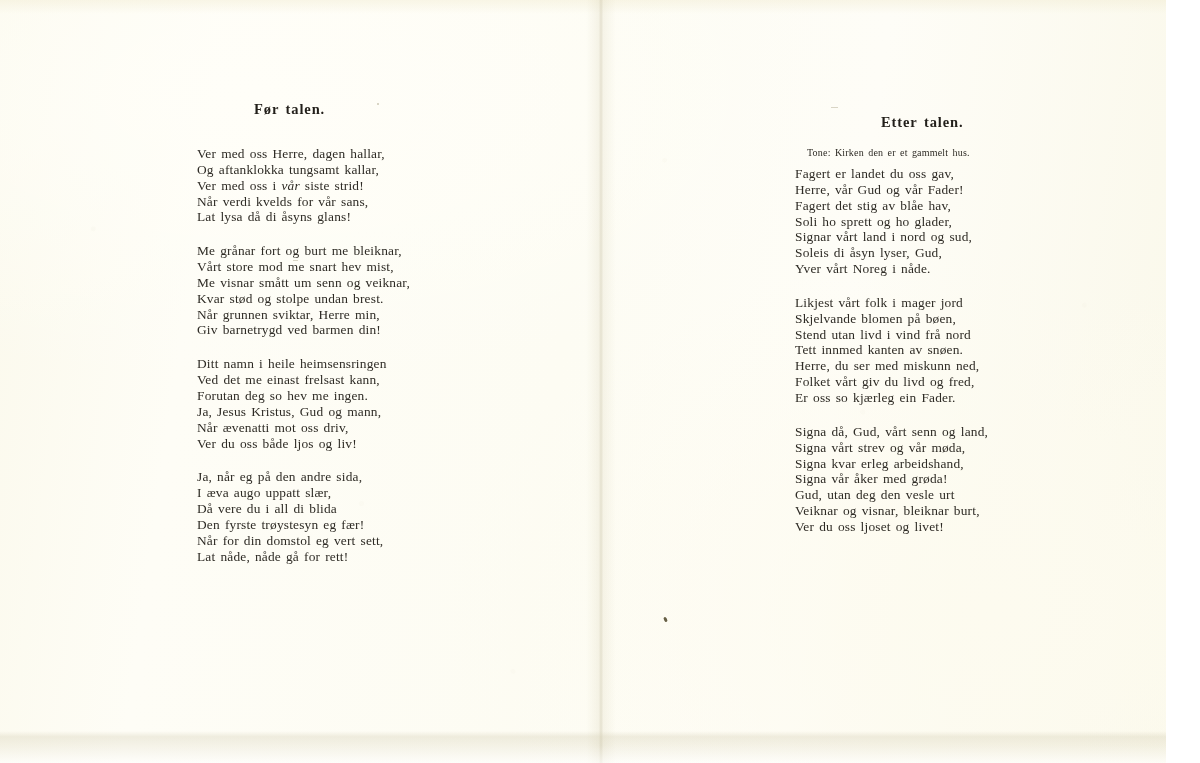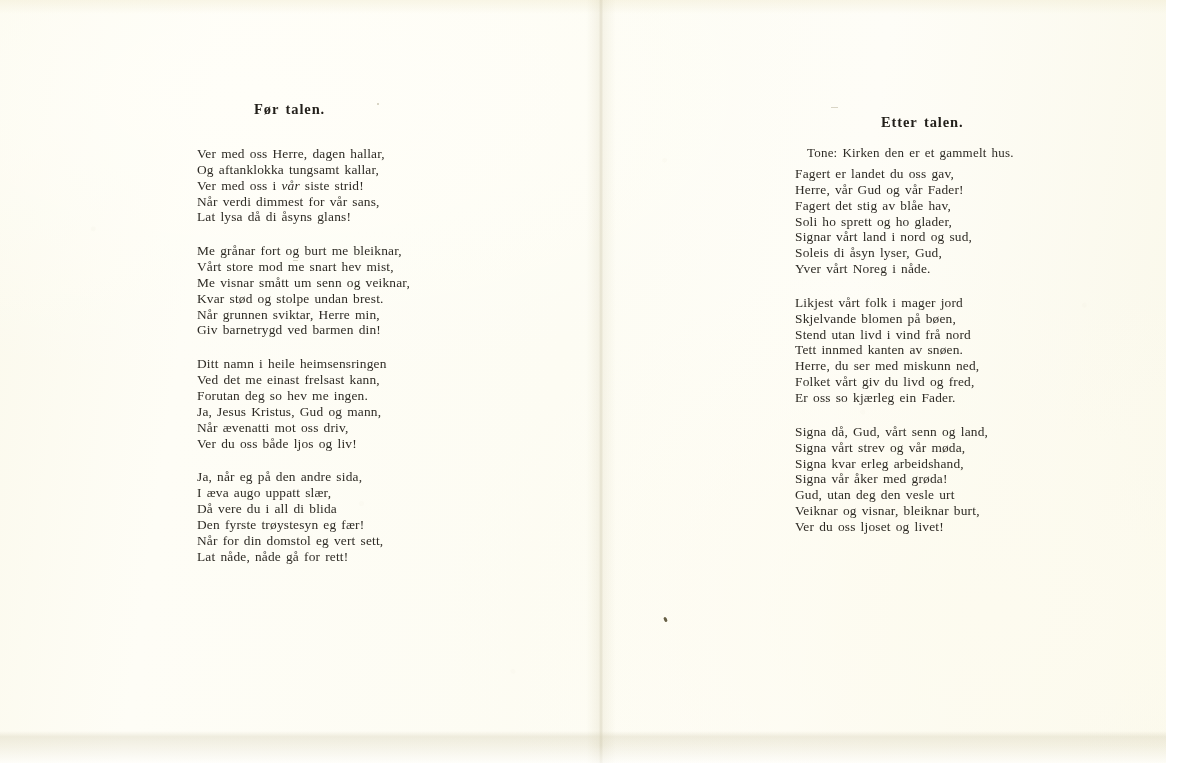--- a/index.html
+++ b/index.html
@@ -150,21 +150,21 @@
     color: #2e2b25;
   }
   .verse-line em {
     font-style: italic;
   }
 
   .tone-line {
     position: absolute;
     left: 12px;
     top: 145px;
-    font-size: 13px;
+    font-size: 10px;
     line-height: 15.85px;
     letter-spacing: .2px;
     word-spacing: 1.6px;
     white-space: nowrap;
     color: #2e2b25;
   }
 
   
   .scan-mark {
     position: absolute;
@@ -192,21 +192,21 @@
   <div class="scan-mark" id="mark-b"></div>
   <div class="scan-mark" id="mark-c"></div>
 
   <div class="column" id="column-left">
     <div class="section-heading" id="heading-left">Før talen.</div>
     <div class="stanzas" id="stanzas-left">
         <div class="stanza">
           <div class="verse-line">Ver med oss Herre, dagen hallar,</div>
           <div class="verse-line">Og aftanklokka tungsamt kallar,</div>
           <div class="verse-line"><span>Ver med oss i </span><em>vår</em><span> siste strid!</span></div>
-          <div class="verse-line">Når verdi dimmest for vår sans,</div>
+          <div class="verse-line">Når verdi kvelds for vår sans,</div>
           <div class="verse-line">Lat lysa då di åsyns glans!</div>
         </div>
         <div class="stanza">
           <div class="verse-line">Me grånar fort og burt me bleiknar,</div>
           <div class="verse-line">Vårt store mod me snart hev mist,</div>
           <div class="verse-line">Me visnar smått um senn og veiknar,</div>
           <div class="verse-line">Kvar stød og stolpe undan brest.</div>
           <div class="verse-line">Når grunnen sviktar, Herre min,</div>
           <div class="verse-line">Giv barnetrygd ved barmen din!</div>
         </div>

